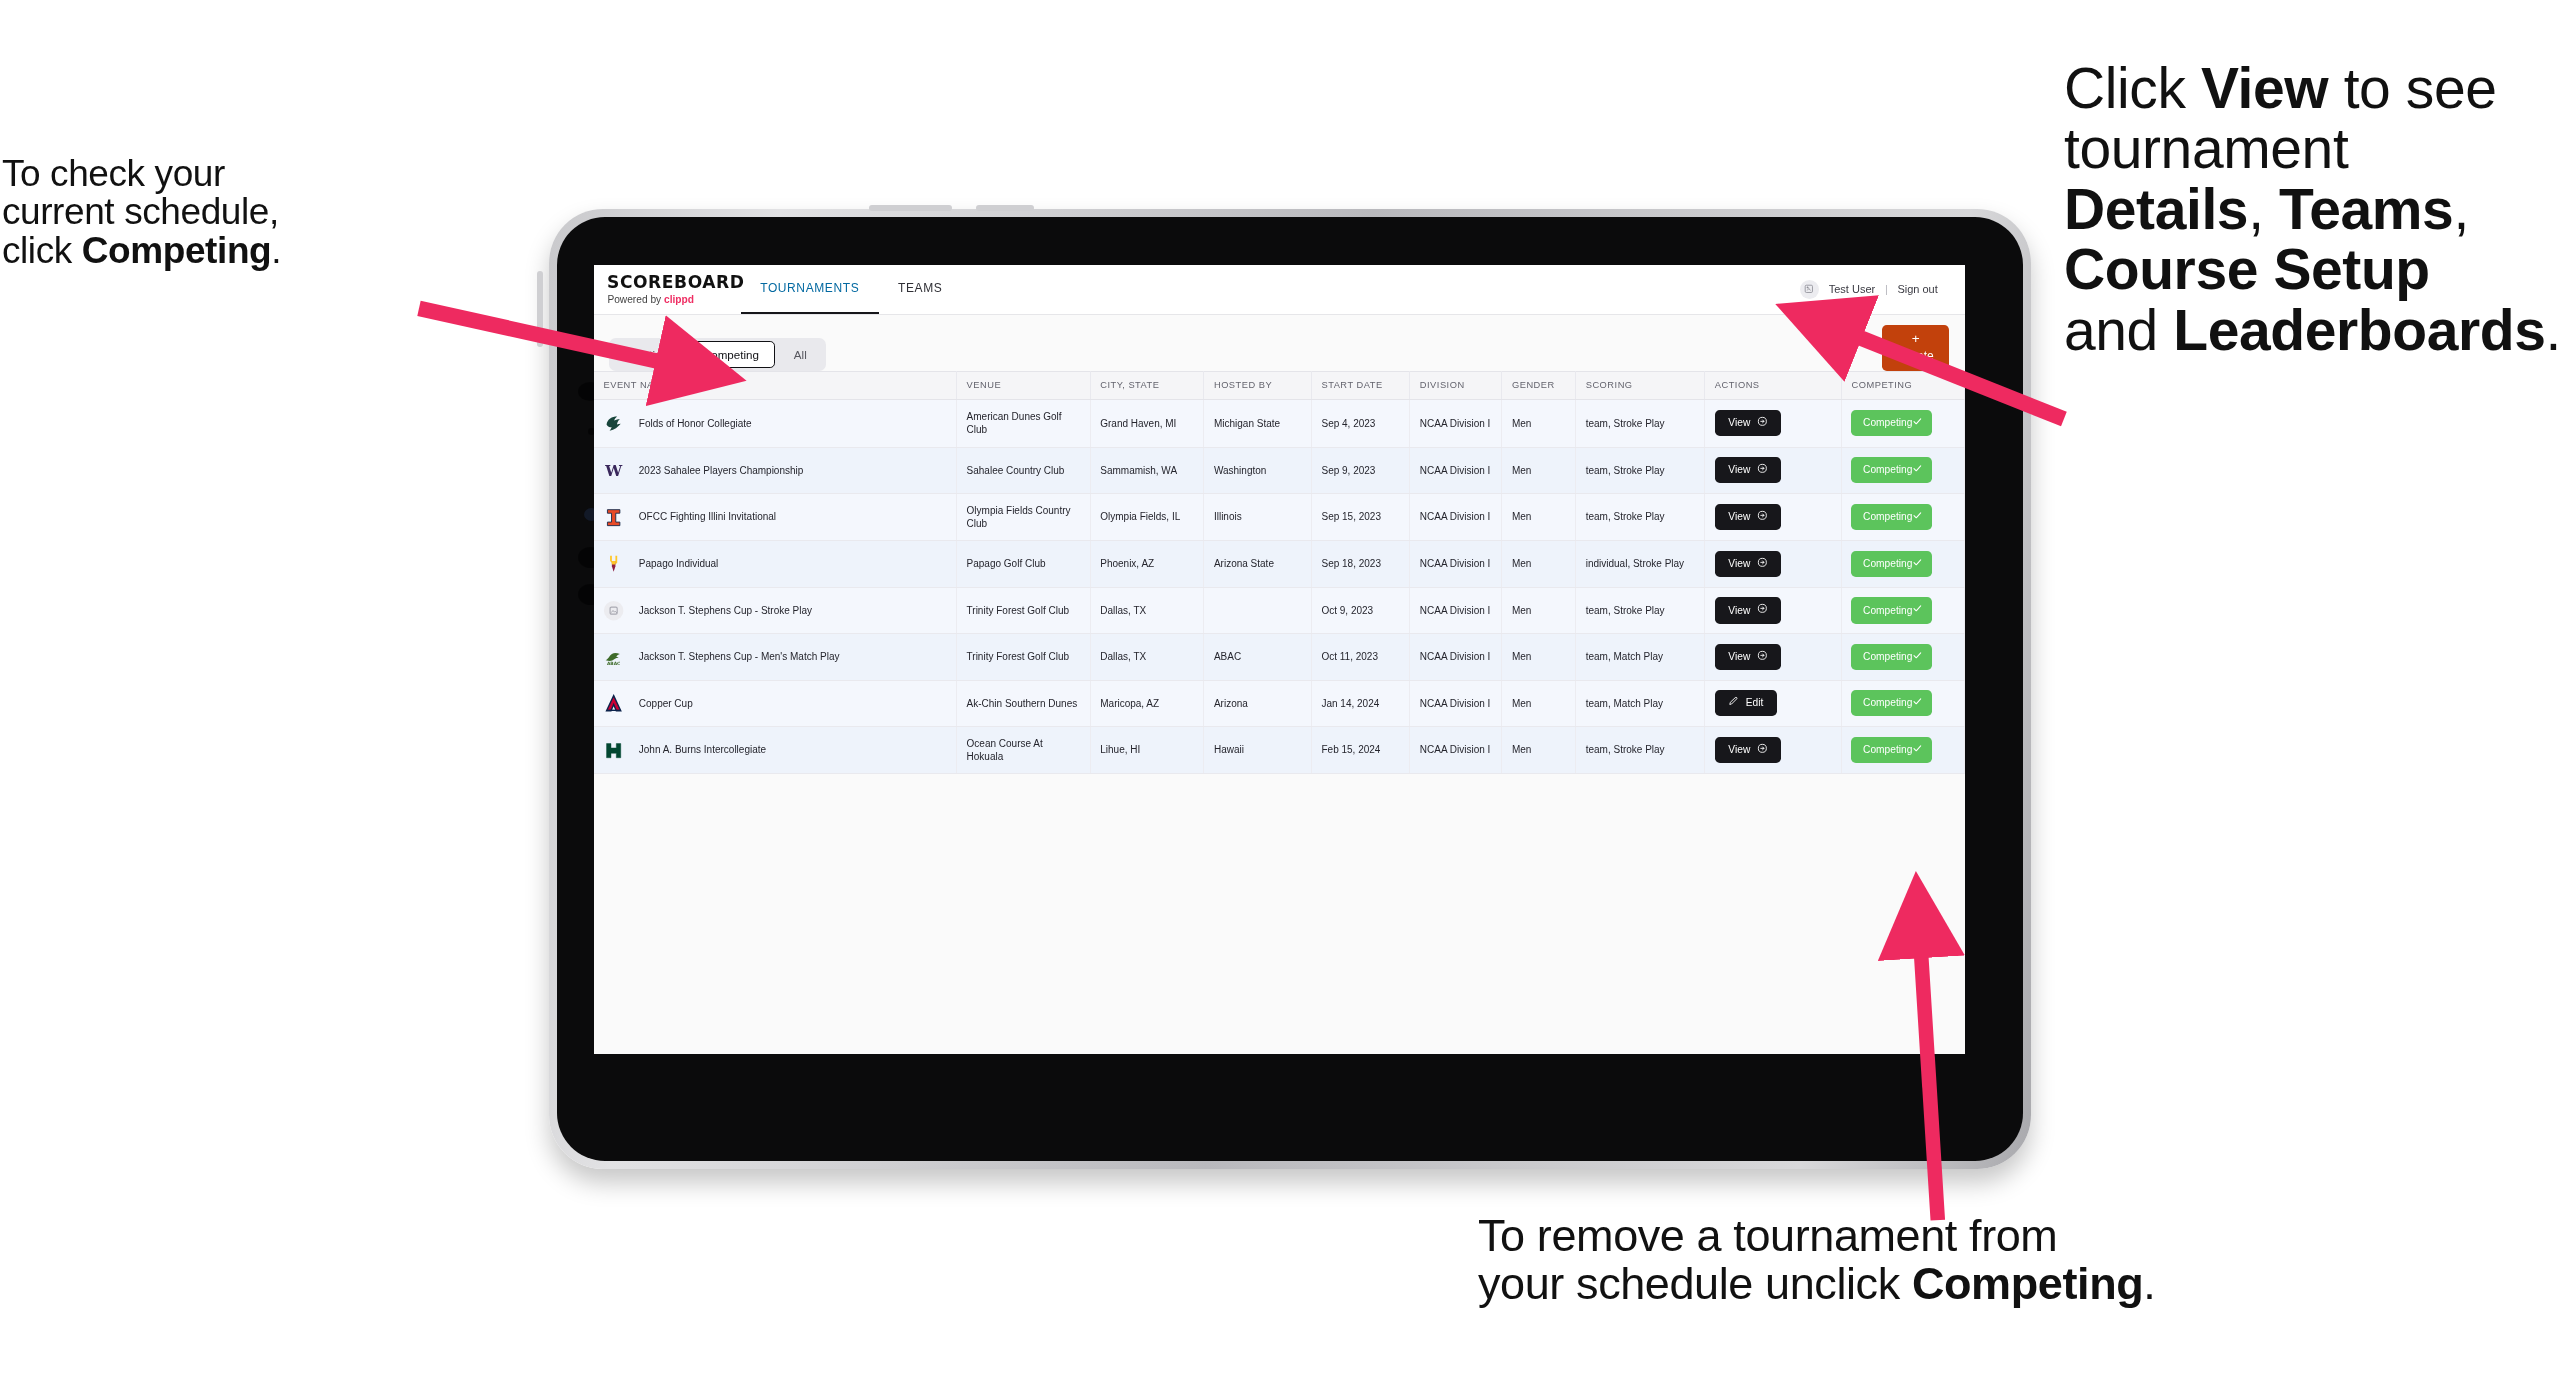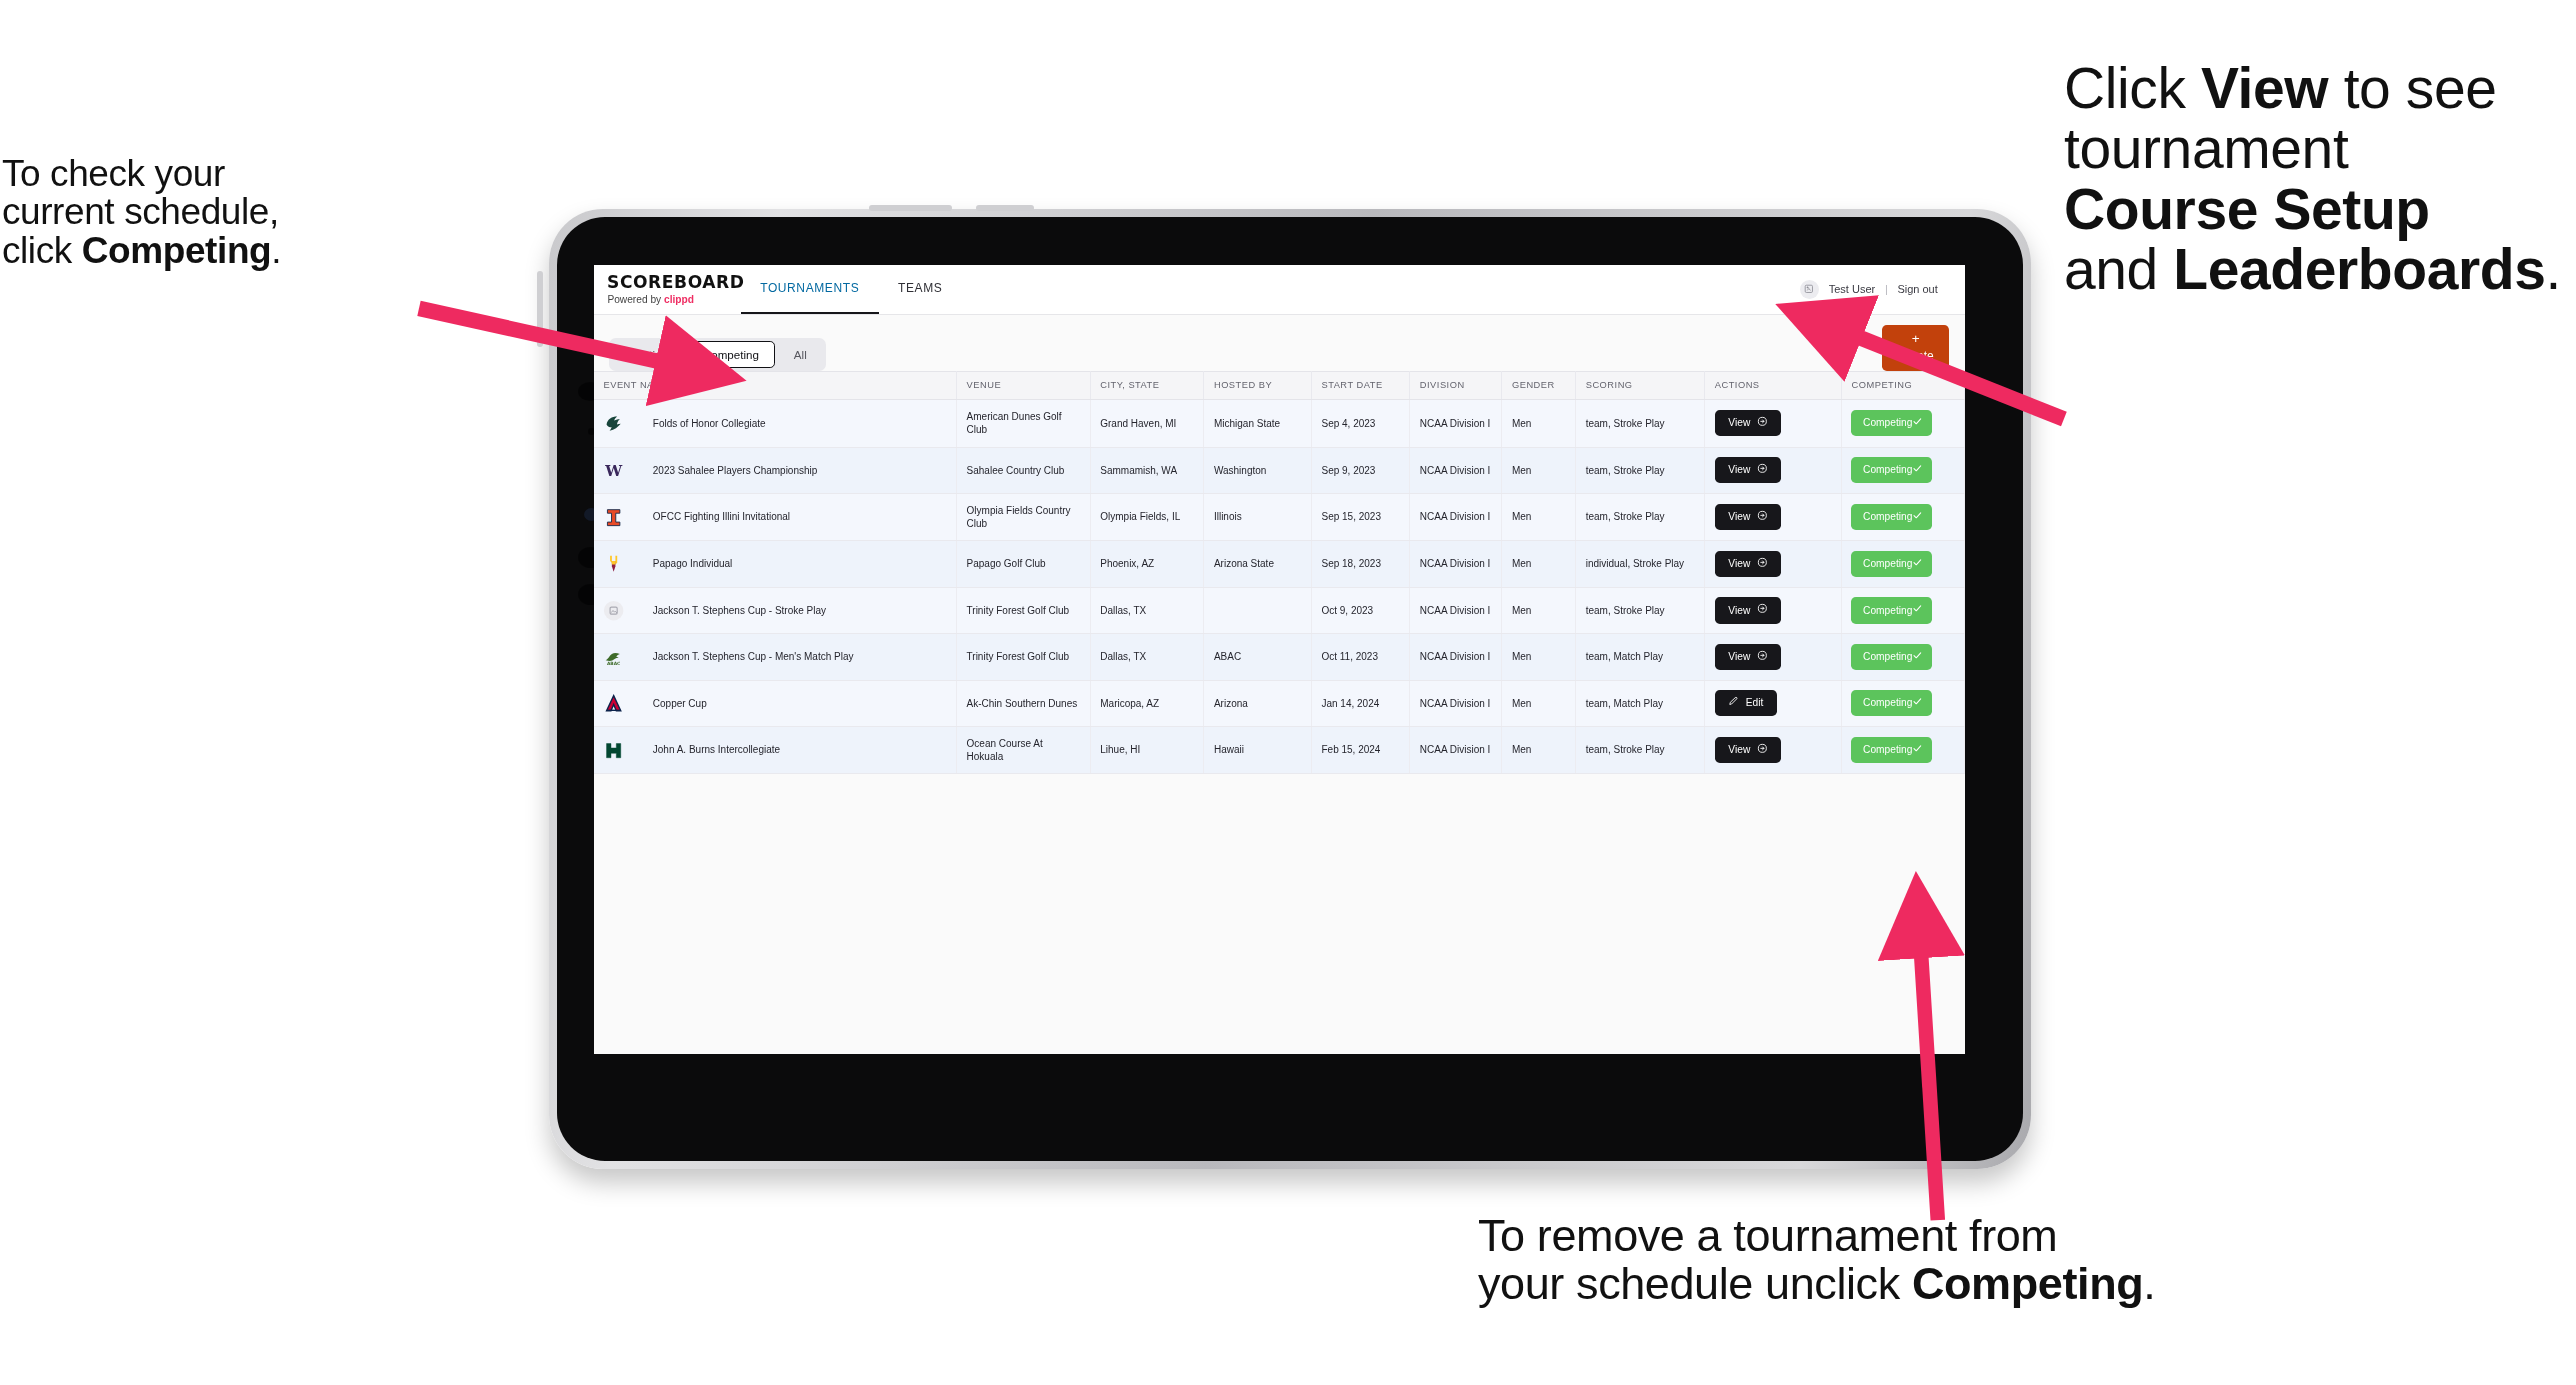--- a/index.html
+++ b/index.html
@@ -89,21 +89,21 @@
   .tbl { width:100%; border-collapse:collapse; table-layout:fixed; background:#fff; }
   .tbl thead th { background:#f5f5f7; color:#63636d; font-size:9.3px; letter-spacing:0.5px;
                   font-weight:400; text-align:left; padding:8.7px 9.7px;
                   border-top:1px solid #e4e4e9; border-bottom:1px solid #e4e4e9;
                   border-right:1px solid #e9e9ee; white-space:nowrap; }
   .tbl tbody td { font-size:10px; color:#25252d; padding:9.7px; vertical-align:middle;
                   border-bottom:1px solid #e9e9ee; border-right:1px solid #ececf1;
                   line-height:1.35; }
   .tbl tbody tr { background:#f4f7fd; }
   .tbl tbody tr:nth-child(even) { background:#eef3fb; }
-  .ev { display:flex; align-items:center; gap:28px; }
+  .ev { display:flex; align-items:center; gap:14px; }
   .logo { width:21.3px; height:21.3px; flex:0 0 21.3px; display:flex; align-items:center;
           justify-content:center; }
   .logo svg { width:21.3px; height:21.3px; }
   td.c-actions, td.c-competing { text-align:left; }
   .btn-dark { display:inline-flex; align-items:center; justify-content:center; gap:6.8px;
               background:#17171b; color:#fff; font-size:10.2px; border-radius:4.8px;
               padding:5.8px 13.6px; min-width:62px; }
   .btn-dark svg { width:10.7px; height:10.7px; }
   .btn-green { display:inline-flex; align-items:center; justify-content:space-between;
                background:#5cc45c; color:#fff; font-size:10.2px; border-radius:4.8px;
@@ -118,20 +118,21 @@
 
   <div class="anno" id="anno-left">
     <div>To check your</div>
     <div>current schedule,</div>
     <div><span>click </span><b>Competing</b><span>.</span></div>
   </div>
 
   <div class="anno" id="anno-right">
     <div><span>Click </span><b>View</b><span> to see</span></div>
     <div>tournament</div>
+    <div><b>Details</b><span>, </span><b>Teams</b><span>,</span></div>
     <div><b>Course Setup</b></div>
     <div><span>and </span><b>Leaderboards</b><span>.</span></div>
   </div>
 
   <div class="anno" id="anno-bottom">
     <div>To remove a tournament from</div>
     <div><span>your schedule unclick </span><b>Competing</b><span>.</span></div>
   </div>
 
   <div class="tablet">

